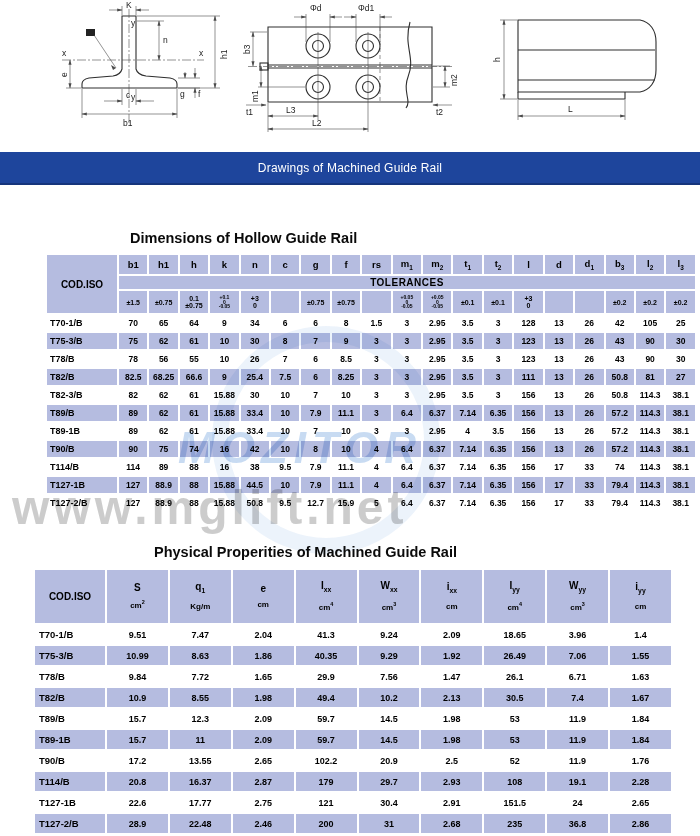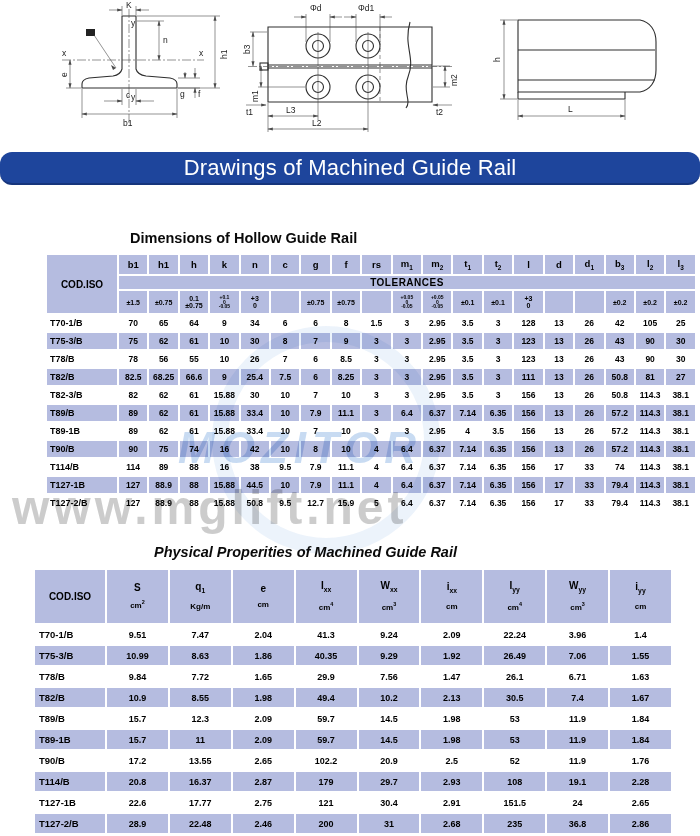--- a/index.html
+++ b/index.html
@@ -14,26 +14,26 @@
   svg .dim{stroke:#4a4a4a;stroke-width:.6;fill:none;}
   svg .cl{stroke:#4a4a4a;stroke-width:.6;fill:none;stroke-dasharray:9 2 2 2;}
   svg .dash{stroke:#4a4a4a;stroke-width:.6;fill:none;stroke-dasharray:4 3;}
   svg text{font-family:"Liberation Sans",sans-serif;font-size:8.5px;fill:#222;}
   svg .ah{fill:#4a4a4a;}
   
   .banner{
     position:absolute;top:152px;left:0;width:700px;height:31px;
     background:#1e459c;border-bottom:2px solid #16357c;
     display:flex;align-items:center;justify-content:center;
-    color:#ffffff;font-size:22px;letter-spacing:.2px;border-radius:12px;
+    color:#ffffff;font-size:12px;letter-spacing:.2px;
   }
   
   .sec-title{position:absolute;font-size:14.5px;font-weight:bold;color:#0a0a0a;white-space:nowrap;}
   #t1-title{top:230px;left:130px;text-align:right;}
-  #t2-title{top:544px;left:154px;font-style:italic;}
+  #t2-title{top:544px;left:154px;}
   
   table{border-collapse:separate;border-spacing:2px;table-layout:fixed;}
   th,td{background:#b5bce0;text-align:center;vertical-align:middle;overflow:hidden;white-space:nowrap;}
   #dim-table{position:absolute;top:253px;left:45px;width:652px;}
   #dim-table col.c0{width:70px;}
   #dim-table th.colhead{font-size:9.5px;font-weight:bold;height:17px;}
   #dim-table th.corner{font-size:10px;font-weight:bold;}
   #dim-table th.tolband{font-size:10px;font-weight:bold;height:11px;letter-spacing:.5px;}
   #dim-table th.tol{font-size:7px;font-weight:bold;height:20px;line-height:7px;}
   #dim-table th.tol.tiny{font-size:5px;line-height:4.5px;}
@@ -558,21 +558,21 @@
     </thead>
   <tbody>
       <tr class="w">
         <td class="rowlabel">T70-1/B</td>
         <td>9.51</td>
         <td>7.47</td>
         <td>2.04</td>
         <td>41.3</td>
         <td>9.24</td>
         <td>2.09</td>
-        <td>22.24</td>
+        <td>18.65</td>
         <td>3.96</td>
         <td>1.4</td>
       </tr>
       <tr class="s">
         <td class="rowlabel">T75-3/B</td>
         <td>10.99</td>
         <td>8.63</td>
         <td>1.86</td>
         <td>40.35</td>
         <td>9.29</td>

